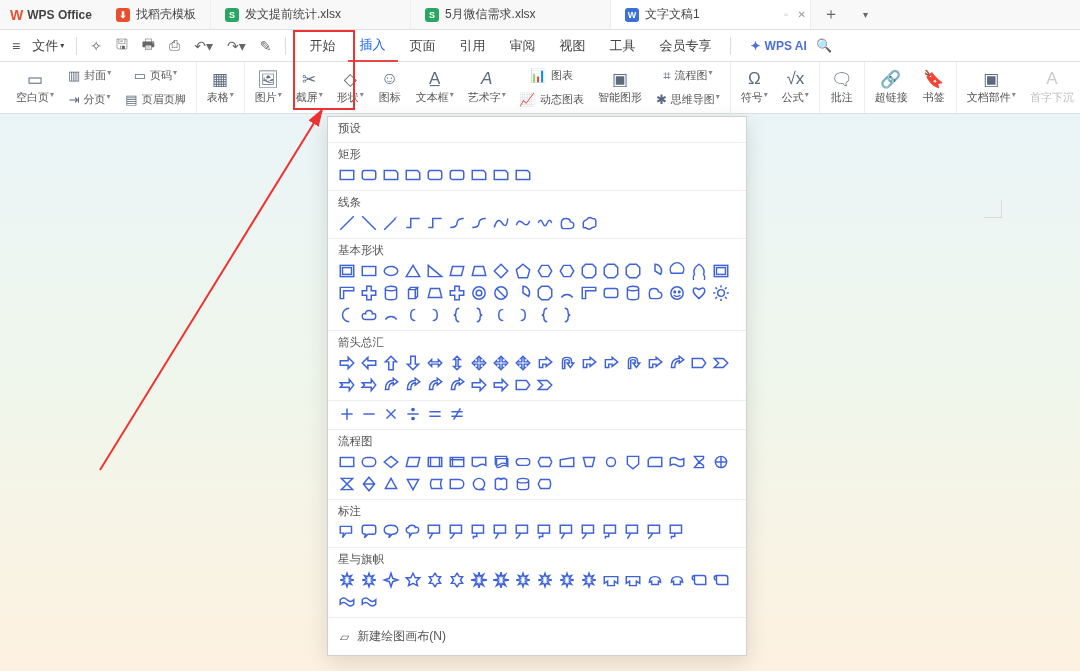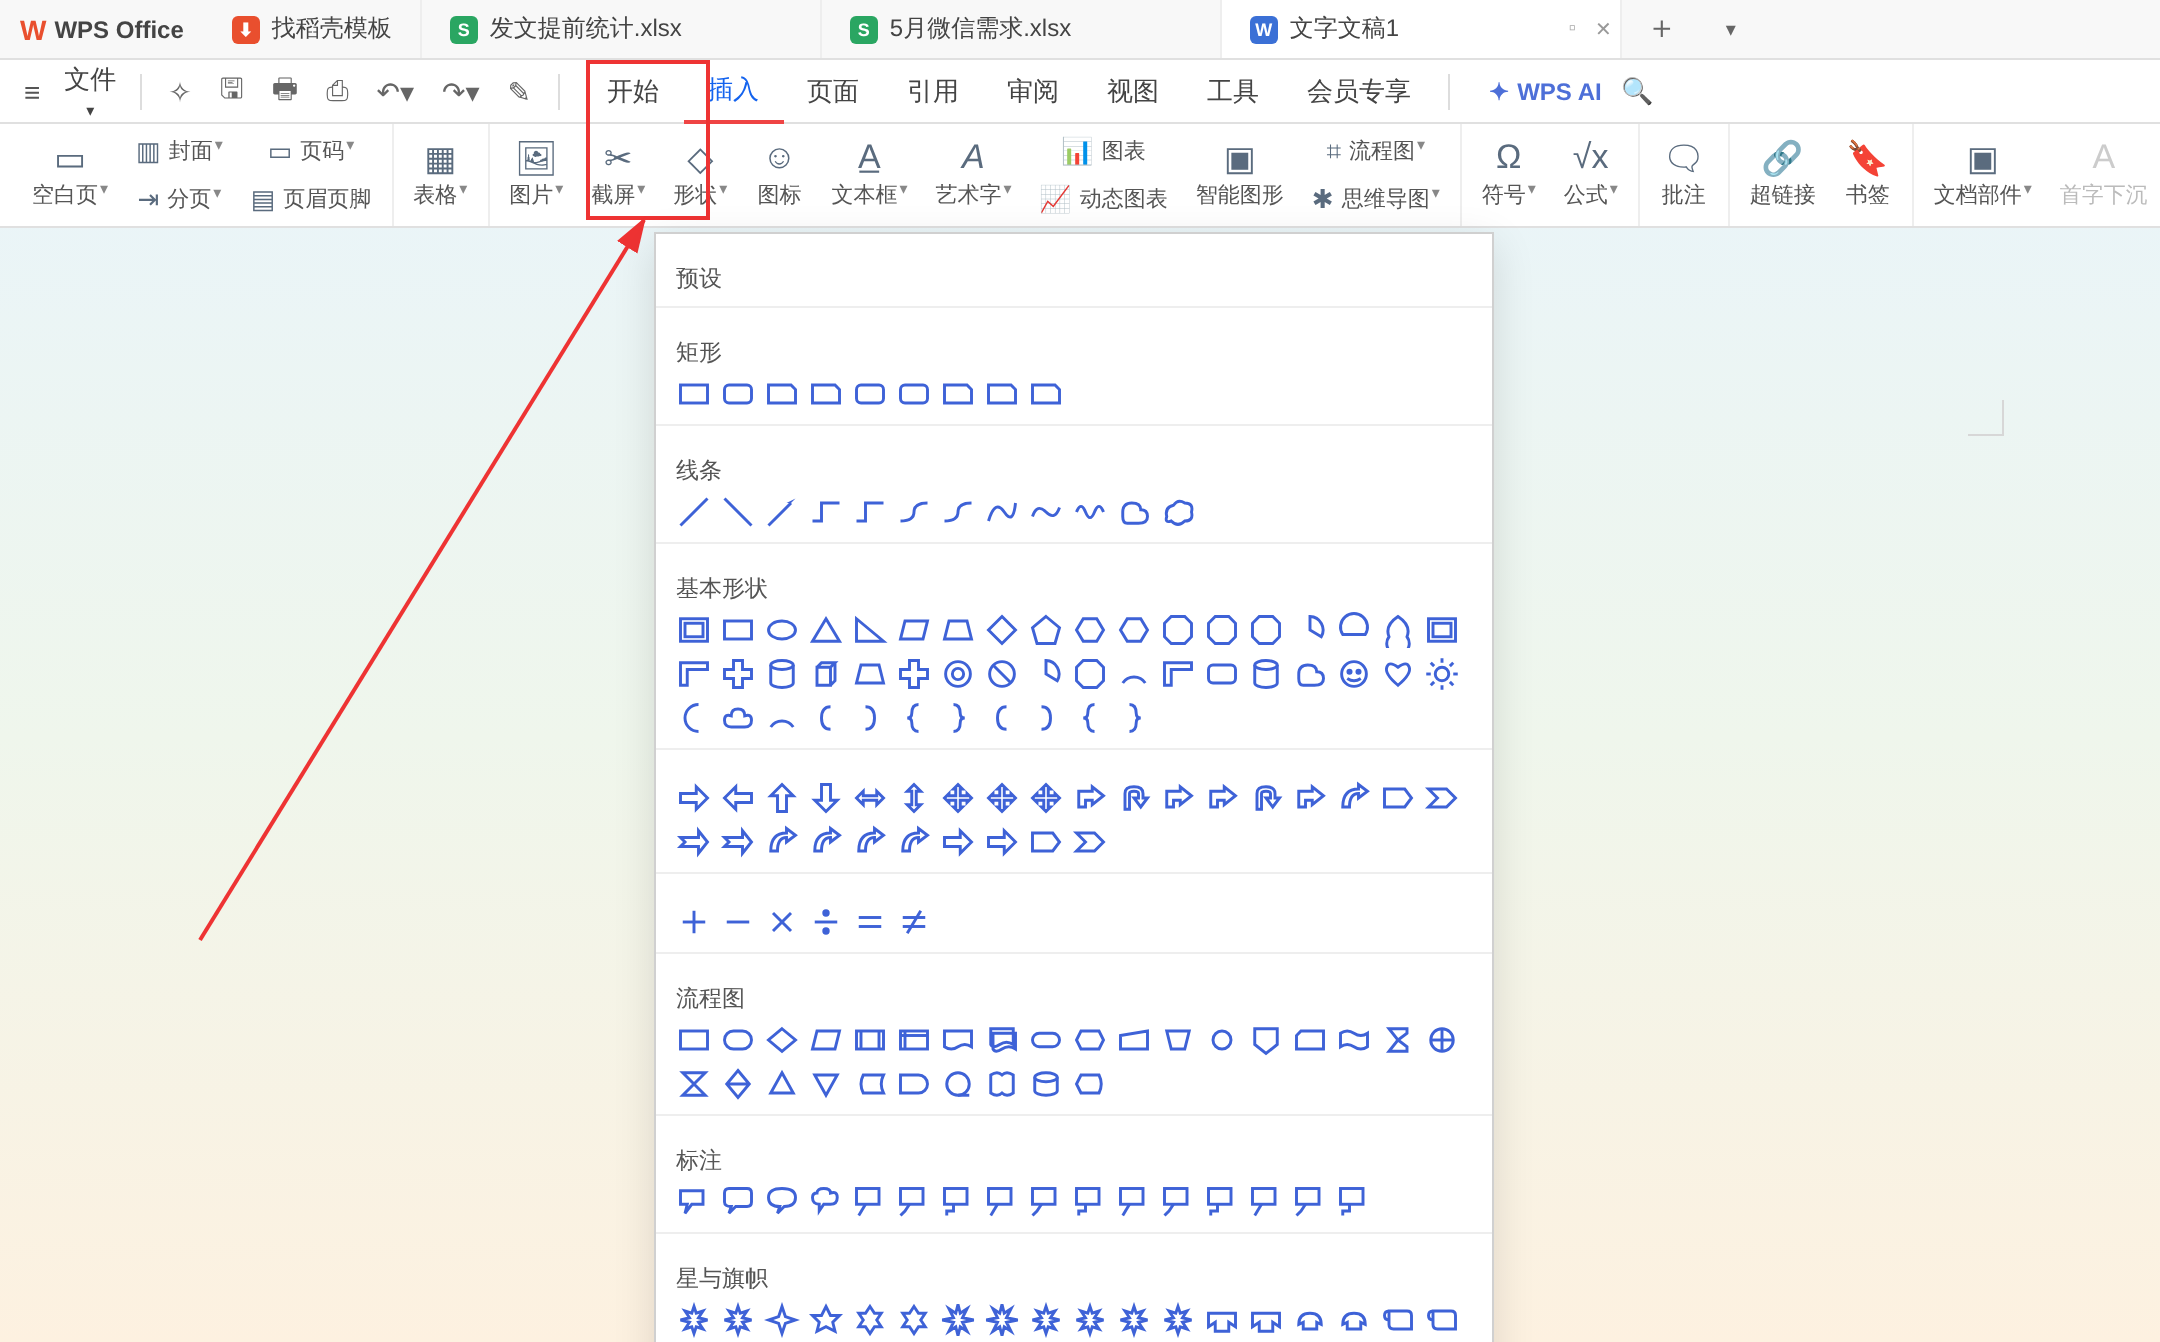--- a/index.html
+++ b/index.html
@@ -15,21 +15,21 @@
   .doc-tab .minisq { position: absolute; right: 22px; color: #aaa; font-size: 10px; }
   .tab-ico { width: 14px; height: 14px; border-radius: 3px; display: flex; align-items: center; justify-content: center; color: #fff; font-size: 9px; font-weight: bold; }
   .tab-ico.red { background: #e94f2e; }
   .tab-ico.green { background: #2aa662; }
   .tab-ico.blue { background: #3b70d6; }
   .tab-plus { padding: 0 12px; font-size: 16px; color: #666; }
 
   
   .qrow { display: flex; align-items: center; height: 32px; background: #fff; border-bottom: 1px solid #e0e0e0; font-size: 13px; color: #444; padding-left: 6px; }
   .qrow .hb { font-size: 14px; color: #555; padding: 0 6px; }
-  .qrow .file { padding: 0 6px; display:flex; align-items:center; gap:2px;flex-direction:column; }
+  .qrow .file { padding: 0 6px; display:flex; align-items:center; gap:2px; }
   .qrow .qi { padding: 0 7px; color: #666; font-size: 14px; }
   .qrow .sepv { width:1px; height:18px; background:#ddd; margin:0 6px; }
   .menus { display:flex; align-items:flex-end; gap:0; margin-left:6px; }
   .menus .m { padding:0 12px; height:32px; display:flex; align-items:center; cursor:pointer; }
   .menus .m.active { color:#1463ee; border-bottom:2px solid #ef4444; }
   .ai { margin-left:14px; display:flex; align-items:center; gap:4px; color:#4d6fd8; font-weight:bold; font-size:12px; }
   .ai .logo { color:#4d6fd8; font-weight:900; }
   .srch { margin-left:10px; color:#888; }
 
   
@@ -40,21 +40,21 @@
   .rbtn .lb { white-space:nowrap; display:flex; align-items:flex-start; gap:1px; }
   .rbtn .dd { font-size:8px; color:#888; }
   .rbtn.dim .lb { color:#bbb; }
   .rib-mark { position:absolute; border:2px solid #e33; left:293px; top:30px; width:62px; height:80px; pointer-events:none; }
 
   
   .arrow { position:absolute; left:70px; top:90px; pointer-events:none; }
 
   
   .panel { position:absolute; left:327px; top:116px; width:420px; background:#fff; border:1px solid #d0d0d0; box-shadow:0 6px 20px rgba(0,0,0,.12); font-size:12px; color:#444; }
-  .panel .sect { padding:15px 10px 2px; border-top:1px solid #eee; }
+  .panel .sect { padding:4px 10px 2px; border-top:1px solid #eee; }
   .panel .sect:first-child { border-top:none; }
   .panel .sect .tt { color:#555; margin-bottom:4px; font-size:11.5px; }
   .panel .iconrow { display:flex; flex-wrap:wrap; gap:4px 4px; padding-bottom:4px; }
   .panel .shp { width:18px; height:18px; display:flex; align-items:center; justify-content:center; }
   .panel svg { stroke:#3e62d7; fill:none; stroke-width:1.3; }
   .panel .footer { border-top:1px solid #eee; padding:10px 12px; display:flex; align-items:center; gap:8px; color:#555; font-size:12px; }
 
   
   .page-corner { position:absolute; right:78px; top:200px; width:18px; height:18px; border-right:1px solid #d7d7d7; border-bottom:1px solid #d7d7d7; }
 </style>
@@ -692,20 +692,21 @@
         </span>
         <span class="shp">
           <svg viewBox="0 0 16 16">
             <path d="M6 2 Q9 2 9 6 Q9 8 11 8 Q9 8 9 10 Q9 14 6 14"></path>
           </svg>
         </span>
       </div>
   </div>
 
   <div class="sect">
+    <div class="tt">箭头总汇</div>
     <div class="iconrow" id="row-arrows">
         <span class="shp">
           <svg viewBox="0 0 16 16">
             <path d="M2 6 L9 6 L9 3 L14 8 L9 13 L9 10 L2 10 Z"></path>
           </svg>
         </span>
         <span class="shp">
           <svg viewBox="0 0 16 16">
             <path d="M14 6 L7 6 L7 3 L2 8 L7 13 L7 10 L14 10 Z"></path>
           </svg>

